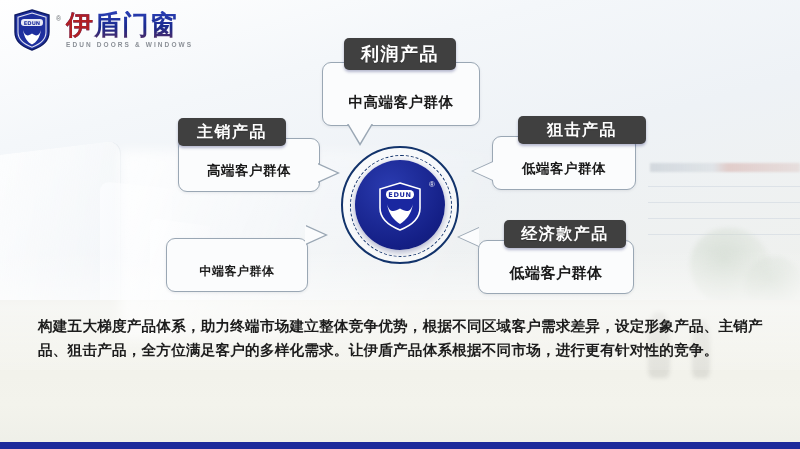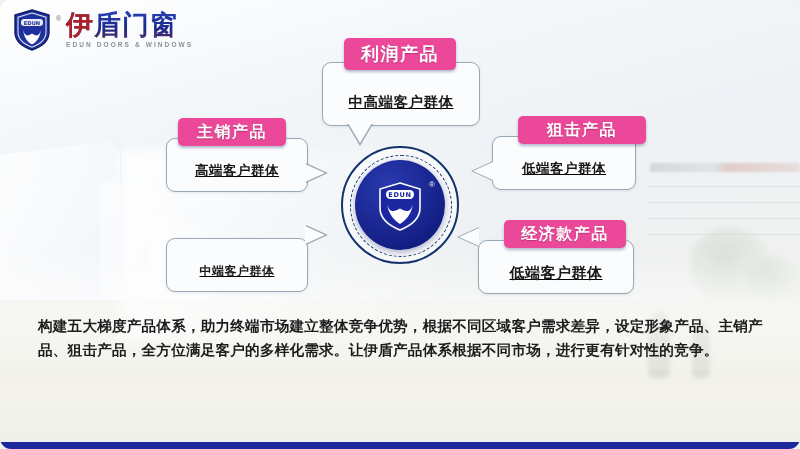--- a/index.html
+++ b/index.html
@@ -1,21 +1,21 @@
 <!DOCTYPE html>
 <html><head>
 <meta charset="utf-8">
 <style>
   html,body{margin:0;padding:0;}
   body{
     width:800px;height:449px;overflow:hidden;
     font-family:"Liberation Sans","DejaVu Sans",sans-serif;
     background:#f2f3ef;
   }
-  .stage{position:relative;width:800px;height:449px;overflow:hidden;background:#eef0ec;border-radius:11px;}
+  .stage{position:relative;width:800px;height:449px;overflow:hidden;background:#eef0ec;}
 
   
   .bg{position:absolute;inset:0;overflow:hidden;}
   .bg-sky{
     position:absolute;left:0;top:0;width:800px;height:312px;
     background:linear-gradient(165deg,#ffffff 0%,#f4f7fa 28%,#eef2f6 55%,#eff0ec 100%);
   }
   .bg-ground{
     position:absolute;left:0;top:300px;width:800px;height:149px;
     background:linear-gradient(180deg,#ebece6 0%,#f1f1ea 30%,#f3f3ec 70%,#eeefe8 100%);
@@ -72,29 +72,28 @@
     background:radial-gradient(circle at 38% 30%,#2a3bb0,#141f86 70%,#101a6e 100%);
     box-shadow:0 2px 6px rgba(16,26,110,.35);}
   .emb-shield{position:absolute;left:37px;top:36px;width:44px;height:50px;}
   .emb-reg{position:absolute;left:88px;top:34px;font-size:8px;color:#ffffff;opacity:.95;}
 
   
   .bubble{position:absolute;}
   .bub-box{
     position:relative;background:#fbfcfd;border:1px solid #9aa7b4;border-radius:9px;
     box-shadow:0 1px 3px rgba(60,70,90,.10);
-    text-decoration:underline;
   }
   .bub-body{
     display:flex;align-items:center;justify-content:center;
     font-family:"DejaVu Sans",sans-serif;font-weight:bold;color:#1a1a1a;
     letter-spacing:.5px;
   }
   .bub-head{
-    position:absolute;background:#ec4899;border-radius:5px;
+    position:absolute;background:#404040;border-radius:5px;
     display:flex;align-items:center;justify-content:center;
     color:#ffffff;font-family:"DejaVu Sans",sans-serif;font-weight:bold;
     letter-spacing:1.5px;box-shadow:0 2px 3px rgba(20,28,100,.3);
     text-shadow:0 1px 1px rgba(0,0,0,.25);
   }
 
   
   .para{
     position:absolute;left:38px;top:314px;width:730px;
     font-family:"DejaVu Sans",sans-serif;font-size:14.6px;font-weight:bold;
@@ -167,21 +166,21 @@
                   border-left:13px solid transparent;border-right:13px solid transparent;
                   border-top:22px solid #9aa7b4;"></div>
       <div style="position:absolute;left:25px;top:60px;width:0;height:0;
                   border-left:12px solid transparent;border-right:12px solid transparent;
                   border-top:20px solid #fbfcfd;"></div>
     </div>
     <div class="bub-head" style="left:22px;top:-24px;width:112px;height:32px;font-size:18px;">利润产品</div>
   </div>
 
   <div class="bubble" style="left:166px;top:138px;">
-    <div class="bub-box" style="width:140px;height:52px;">
+    <div class="bub-box" style="width:140px;height:52px;margin-left:12px;">
       <div class="bub-body" style="width:100%;height:100%;padding-top:12px;box-sizing:border-box;font-size:13.5px;">高端客户群体</div>
       <div style="position:absolute;left:139px;top:24px;width:0;height:0;
                   border-top:10px solid transparent;border-bottom:10px solid transparent;
                   border-left:22px solid #9aa7b4;"></div>
       <div style="position:absolute;left:138px;top:25px;width:0;height:0;
                   border-top:9px solid transparent;border-bottom:9px solid transparent;
                   border-left:20px solid #fbfcfd;"></div>
     </div>
     <div class="bub-head" style="left:12px;top:-20px;width:108px;height:28px;font-size:16px;">主销产品</div>
   </div>

